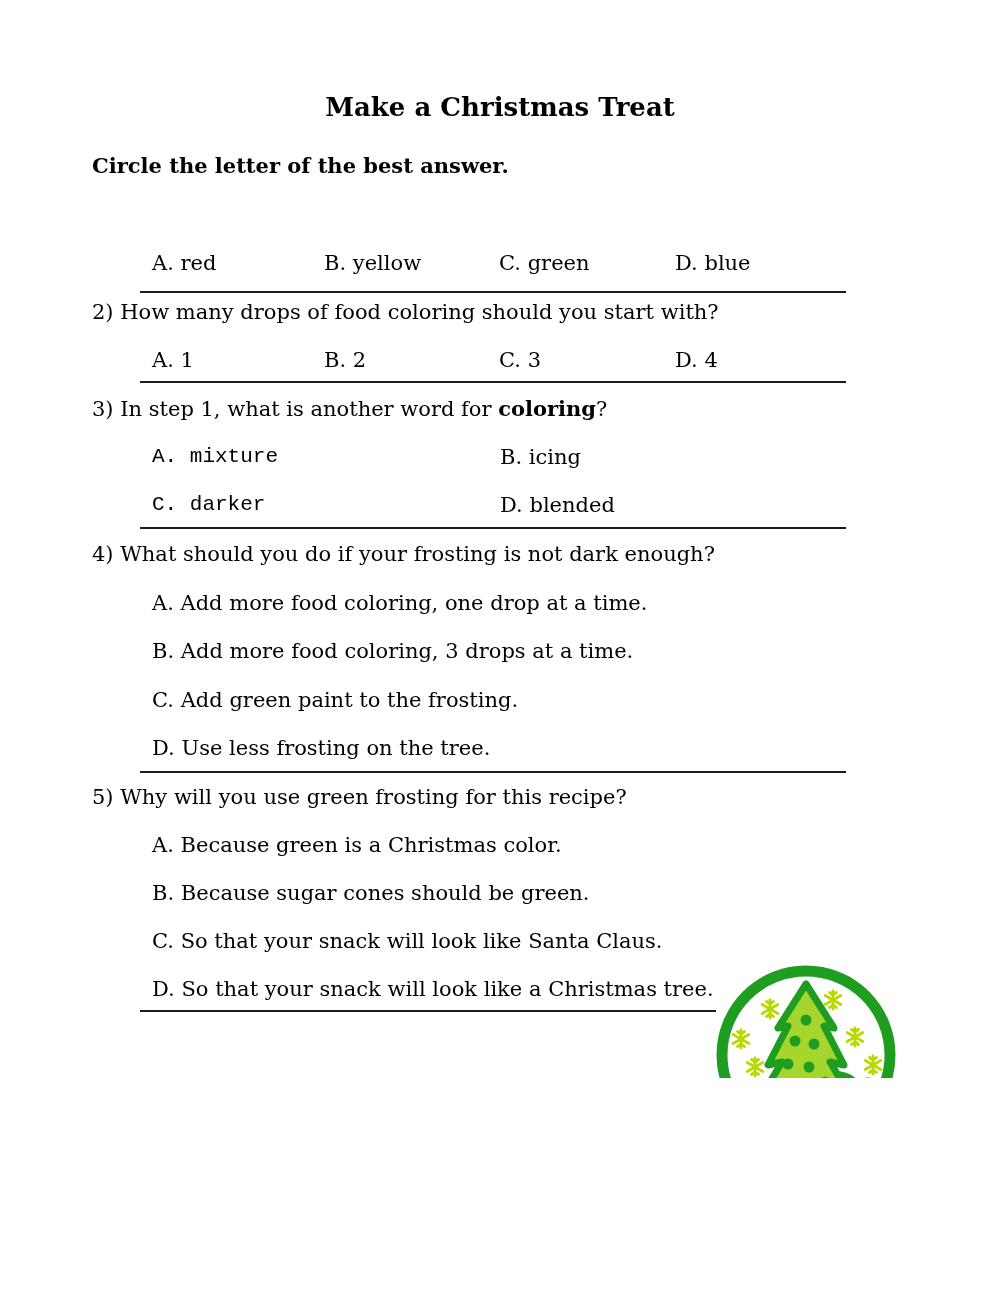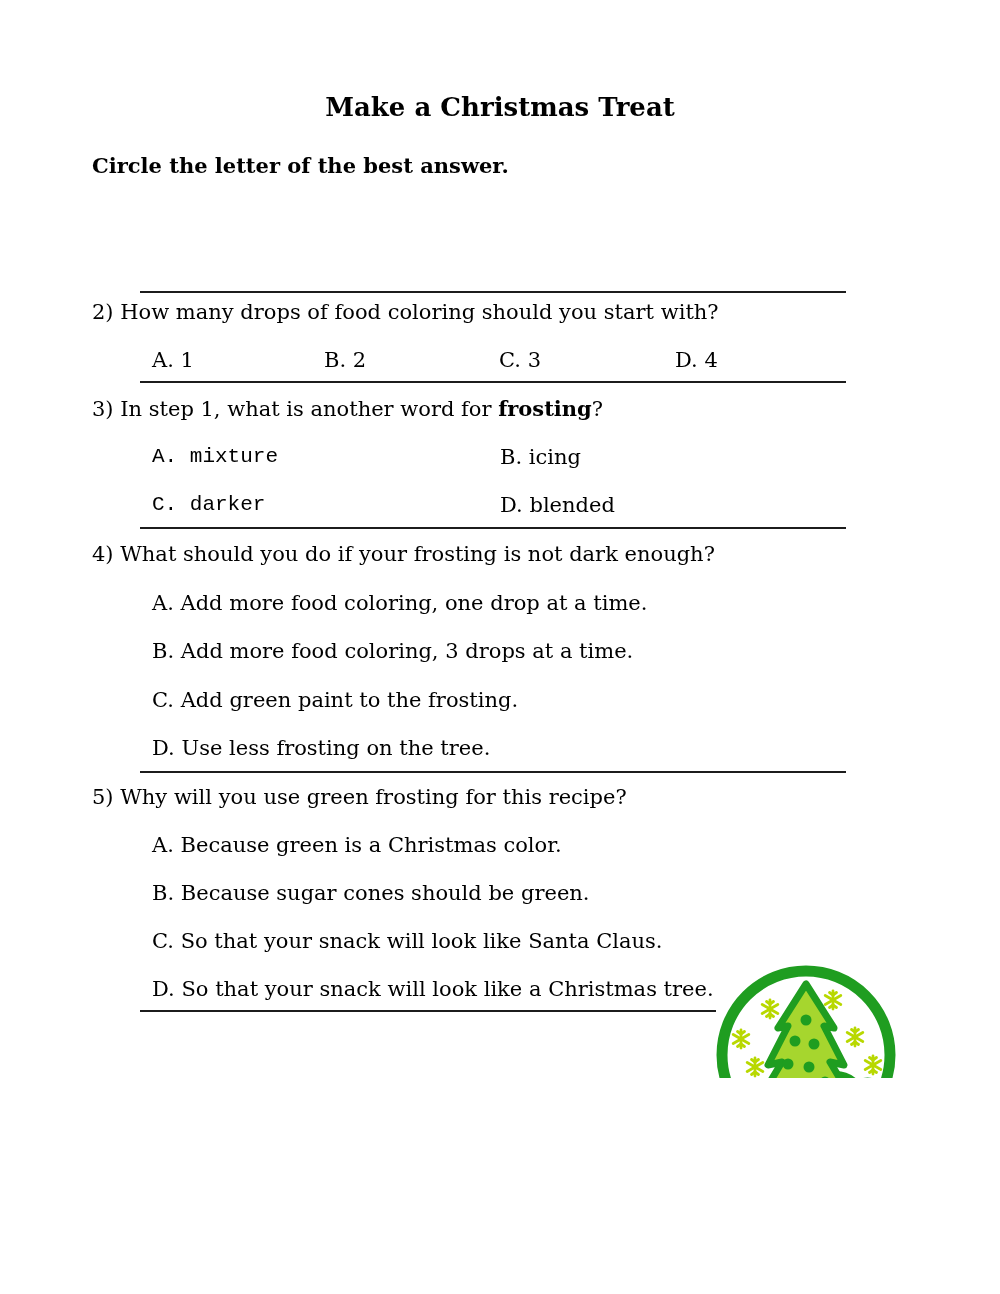--- a/index.html
+++ b/index.html
@@ -49,32 +49,38 @@
 </style>
 </head>
 <body>
 
 <div class="page">
 
   <div class="title">Make a Christmas Treat</div>
 
   <div class="instruction"><span>Circle the letter of the </span><span class="em">best</span><span> answer.</span></div>
 
+  <div class="opt-row" style="top:250px">
+    <span class="c1">A. red</span>
+    <span class="c2">B. yellow</span>
+    <span class="c3">C. green</span>
+    <span>D. blue</span>
+  </div>
   <div class="rule" style="top:291px"></div>
 
   <div class="qtext" style="top:299px"><span>2)</span>&nbsp;<span>How many drops of food coloring should you start with?</span></div>
   <div class="opt-row" style="top:347px">
     <span class="c1">A. 1</span>
     <span class="c2">B. 2</span>
     <span class="c3">C. 3</span>
     <span>D. 4</span>
   </div>
   <div class="rule" style="top:381px"></div>
 
-  <div class="qtext" style="top:396px"><span>3)</span>&nbsp;<span>In step 1, what is another word for </span><span class="bold">frosting</span><span>?</span></div>
+  <div class="qtext" style="top:396px"><span>3)</span>&nbsp;<span>In step 1, what is another word for </span><span class="bold">coloring</span><span>?</span></div>
   <div class="opt-row" style="top:444px">
     <span class="ca">A. mixture</span>
     <span>B. icing</span>
   </div>
   <div class="opt-row" style="top:492px">
     <span class="ca">C. darker</span>
     <span>D. blended</span>
   </div>
   <div class="rule" style="top:527px"></div>
 

